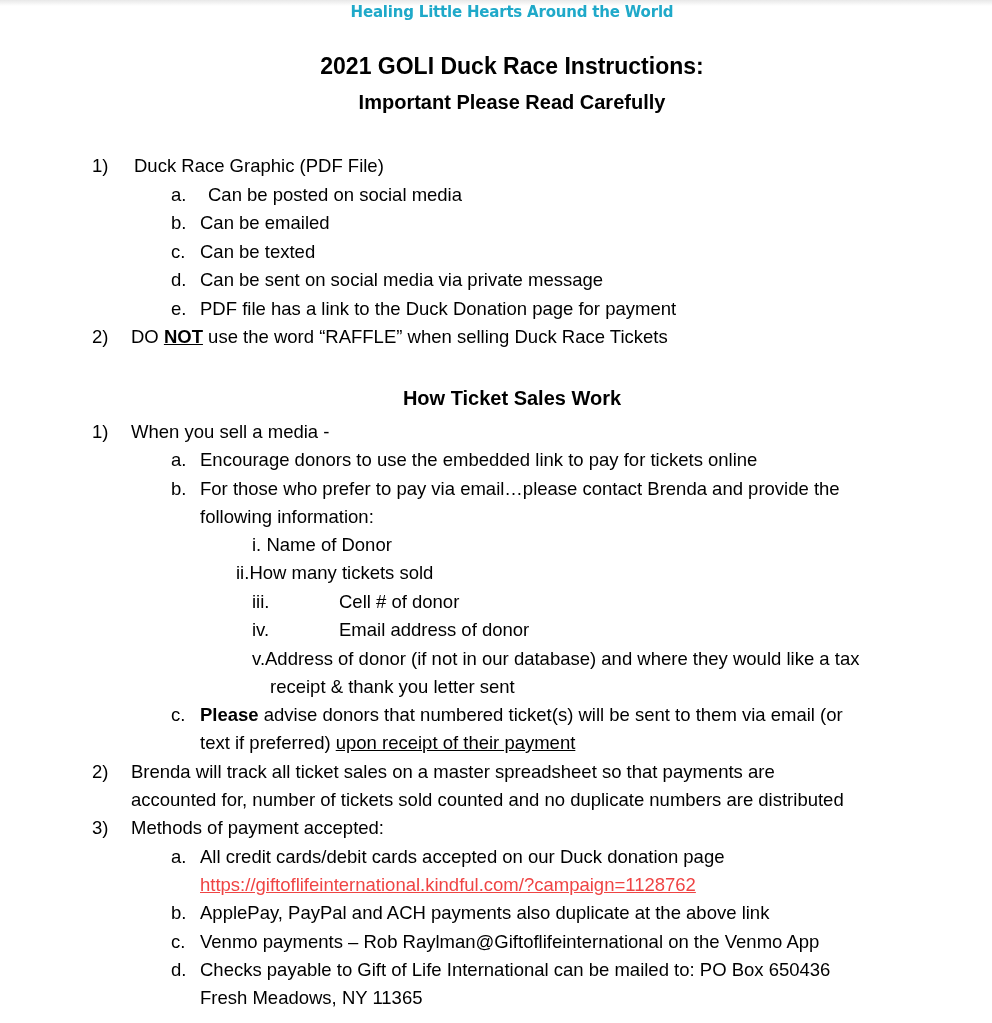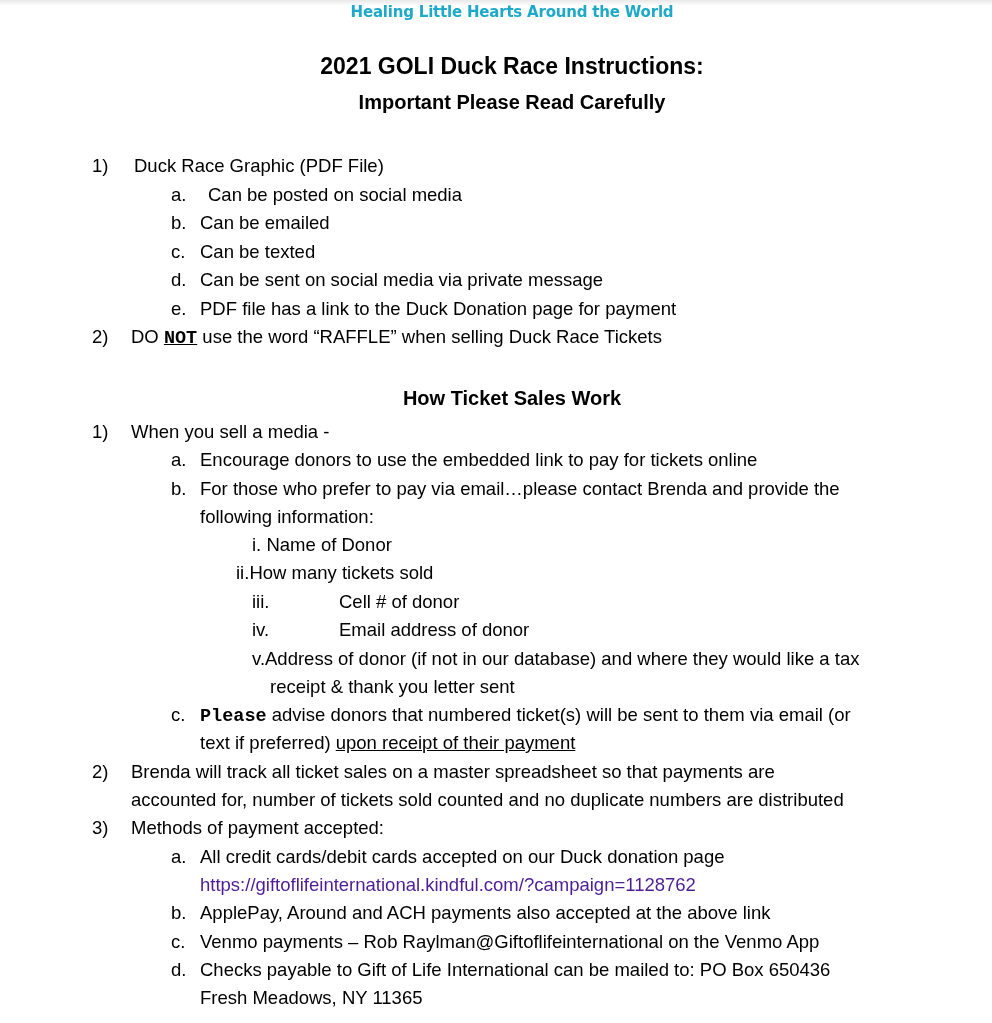--- a/index.html
+++ b/index.html
@@ -13,23 +13,23 @@
   .tagline { position: absolute; top: 3px; left: 0; width: 1024px; text-align: center;
     font-family: "DejaVu Sans", sans-serif; font-weight: bold; font-size: 15px;
     color: #1fa9c9; letter-spacing: -0.2px; }
   .title { position: absolute; top: 53px; left: 0; width: 1024px; text-align: center;
     font-weight: bold; font-size: 23px; }
   .subtitle { position: absolute; top: 91px; left: 0; width: 1024px; text-align: center;
     font-weight: bold; font-size: 20px; }
   .section-head { position: absolute; top: 387px; left: 0; width: 1024px; text-align: center;
     font-weight: bold; font-size: 20px; }
   .line { position: absolute; font-size: 18.5px; white-space: nowrap; line-height: 24px; }
-  .link { color: #4c1d95; }
+  .link { color: #ef4444; text-decoration: underline; }
   .u { text-decoration: underline; }
-  b { font-weight: bold; font-family: Liberation Mono, monospace; }
+  b { font-weight: bold; }
 </style>
 </head>
 <body>
 
 <div class="topshade"></div>
 
 <div class="tagline">Healing Little Hearts Around the World</div>
 <div class="title">2021 GOLI Duck Race Instructions:</div>
 <div class="subtitle">Important Please Read Carefully</div>
 
@@ -80,18 +80,18 @@
 <div class="line" style="top:788px;left:131px">accounted for, number of tickets sold counted and no duplicate numbers are distributed</div>
 
 <div class="line" style="top:816px;left:92px">3)</div>
 <div class="line" style="top:816px;left:131px">Methods of payment accepted:</div>
 
 <div class="line" style="top:845px;left:171px">a.</div>
 <div class="line" style="top:845px;left:200px">All credit cards/debit cards accepted on our Duck donation page</div>
 <div class="line link" style="top:873px;left:200px">https://giftoflifeinternational.kindful.com/?campaign=1128762</div>
 
 <div class="line" style="top:901px;left:171px">b.</div>
-<div class="line" style="top:901px;left:200px">ApplePay, Around and ACH payments also accepted at the above link</div>
+<div class="line" style="top:901px;left:200px">ApplePay, PayPal and ACH payments also duplicate at the above link</div>
 <div class="line" style="top:930px;left:171px">c.</div>
 <div class="line" style="top:930px;left:200px">Venmo payments – Rob Raylman@Giftoflifeinternational on the Venmo App</div>
 <div class="line" style="top:958px;left:171px">d.</div>
 <div class="line" style="top:958px;left:200px">Checks payable to Gift of Life International can be mailed to: PO Box 650436</div>
 <div class="line" style="top:986px;left:200px">Fresh Meadows, NY 11365</div>
 
 </body></html>

